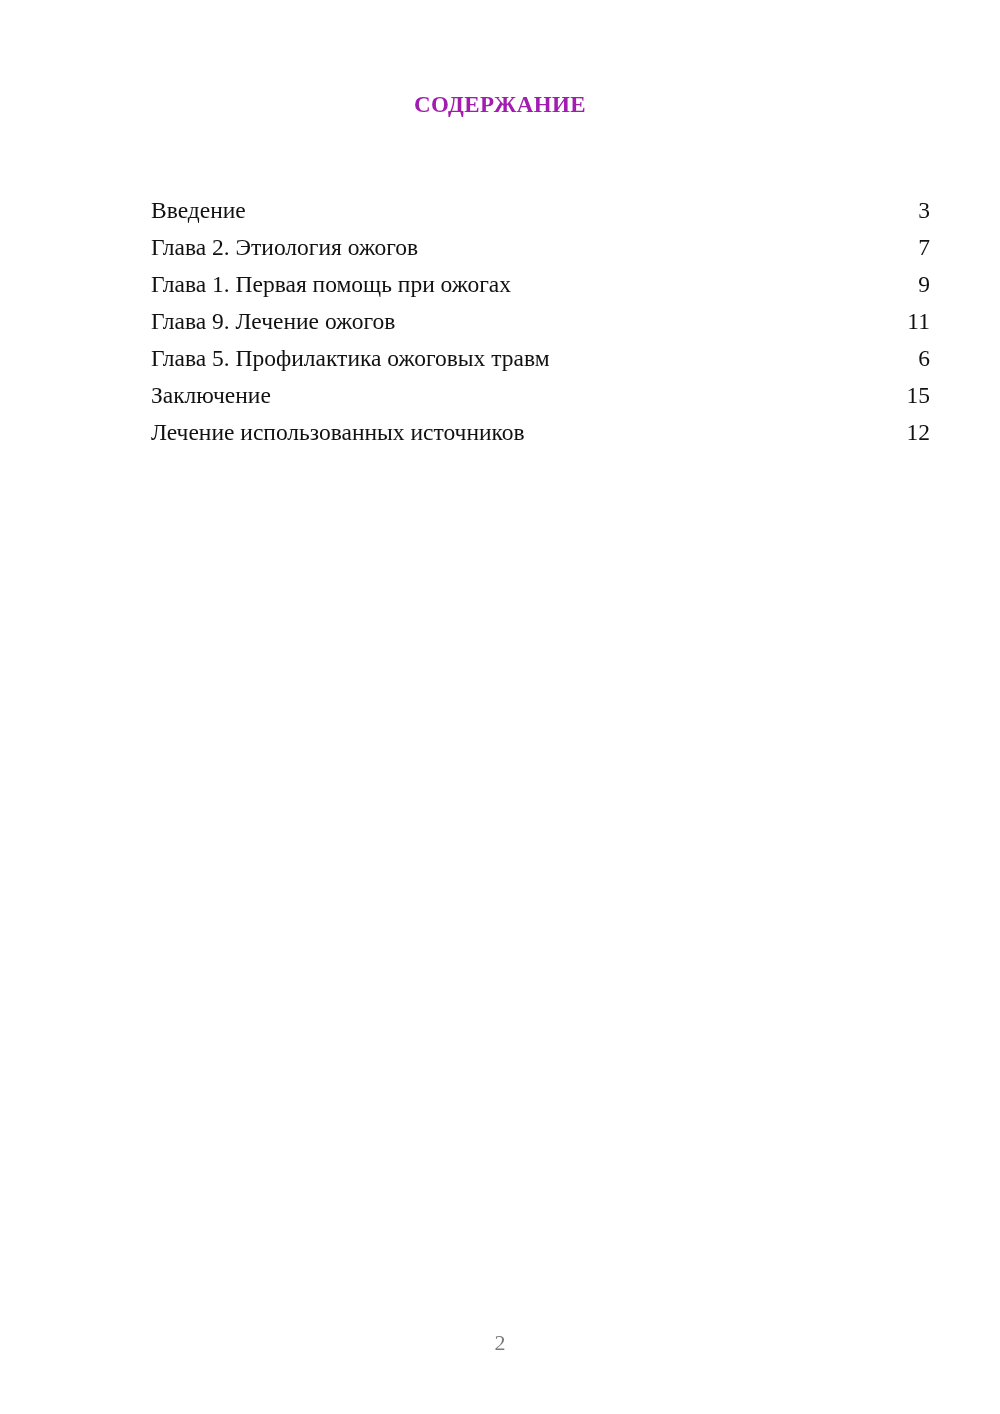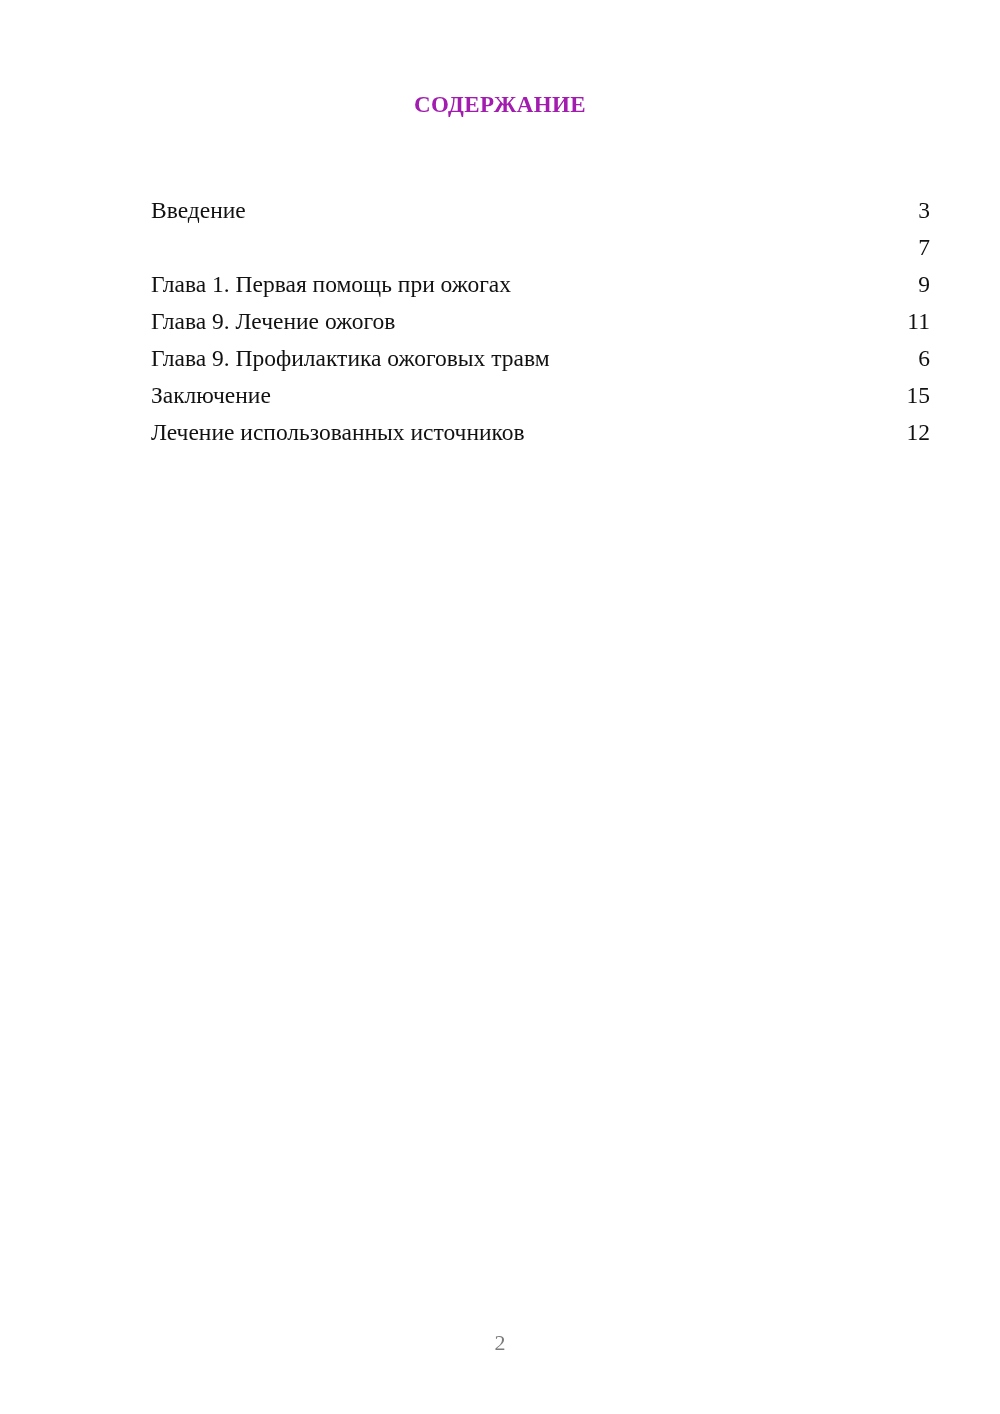--- a/index.html
+++ b/index.html
@@ -92,38 +92,39 @@
   <ul class="toc-list">
 
     <li class="toc-row">
       <span class="toc-label">Введение</span>
       <span class="toc-filler"></span>
       <span class="toc-page">3</span>
     </li>
 
 
     <li class="toc-row">
+      <span class="toc-label">Глава 2. Этиология ожогов</span>
       <span class="toc-filler"></span>
       <span class="toc-page">7</span>
     </li>
 
     <li class="toc-row">
       <span class="toc-label">Глава 1. Первая помощь при ожогах</span>
       <span class="toc-filler"></span>
       <span class="toc-page">9</span>
     </li>
 
     <li class="toc-row">
       <span class="toc-label">Глава 9. Лечение ожогов</span>
       <span class="toc-filler"></span>
       <span class="toc-page">11</span>
     </li>
 
     <li class="toc-row">
-      <span class="toc-label">Глава 9. Профилактика ожоговых травм</span>
+      <span class="toc-label">Глава 5. Профилактика ожоговых травм</span>
       <span class="toc-filler"></span>
       <span class="toc-page">6</span>
     </li>
 
     <li class="toc-row">
       <span class="toc-label">Заключение</span>
       <span class="toc-filler"></span>
       <span class="toc-page">15</span>
     </li>
 

